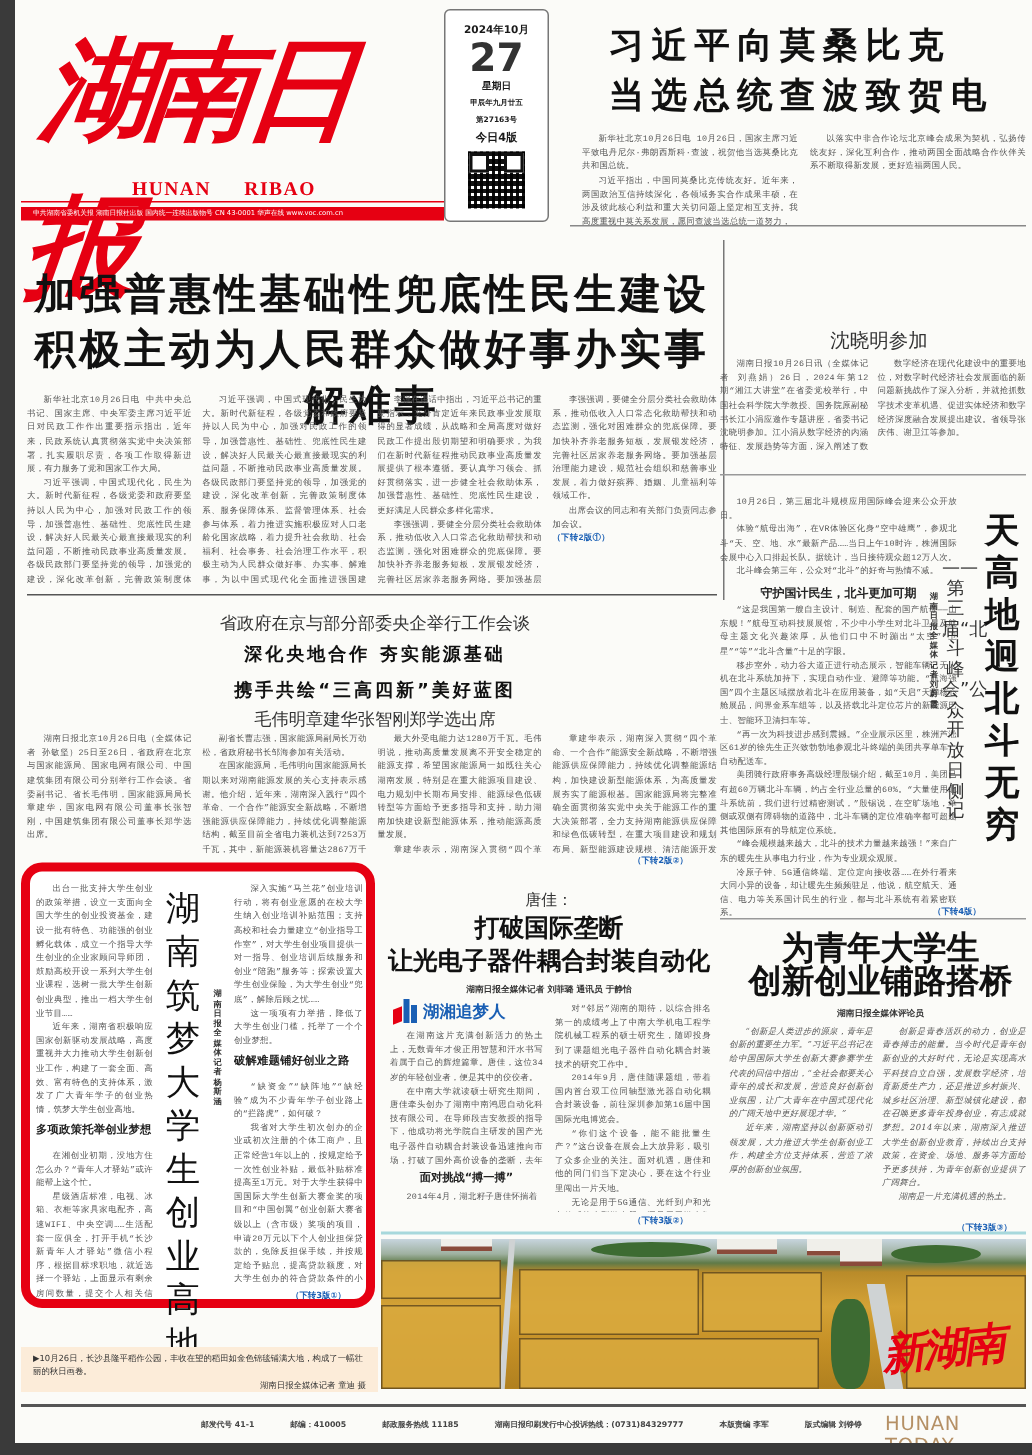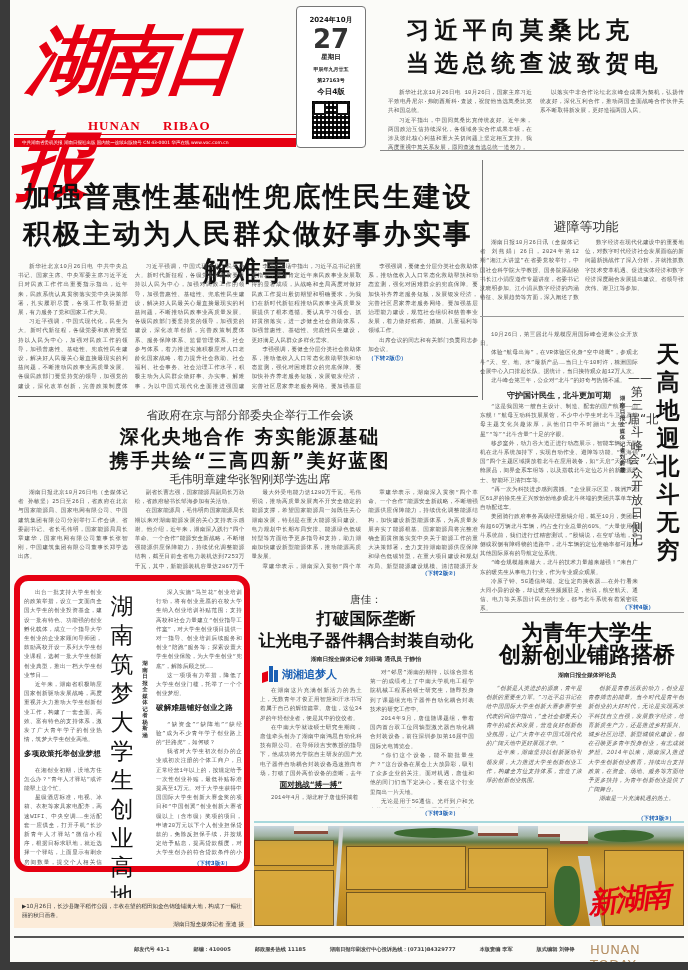--- a/index.html
+++ b/index.html
@@ -51,21 +51,21 @@
   
   .bd-body { left: 470px; top: 330px; width: 158px; }
   .bd-sec { left: 470px; top: 390px; width: 158px; text-align: center; font-size: 8px; font-weight: bold; color: #222; }
   .bd-body2 { left: 470px; top: 402px; width: 158px; }
   .bd-title { left: 640px; top: 340px; width: 36px; font-size: 23px; font-weight: bold; line-height: 28px; text-align: center; color: #111; }
   .bd-sub { left: 618px; top: 372px; width: 18px; font-size: 12px; line-height: 13.5px; text-align: center; color: #333; }
   .bd-author { left: 608px; top: 395px; width: 9px; font-size: 5.5px; line-height: 6.5px; text-align: center; font-weight: bold; color: #333; }
 
   
   .s2-kicker { left: 40px; top: 408px; width: 400px; text-align: center; font-size: 11.5px; color: #333; }
-  .s2-title { left: 20px; top: 424px; width: 440px; text-align: center; font-size: 19px; font-weight: bold; line-height: 24px; letter-spacing: 2px; color: #111; }
+  .s2-title { left: 20px; top: 424px; width: 440px; text-align: center; font-size: 12px; font-weight: bold; line-height: 24px; letter-spacing: 2px; color: #111; }
   .s2-sub { left: 40px; top: 472px; width: 400px; text-align: center; font-size: 11.5px; color: #333; }
   .s2-body { left: 8px; top: 488px; width: 460px; display: flex; gap: 7px; }
   .s2-body .col { flex: 1; }
 
   
   .redbox { left: 4px; top: 575px; width: 236px; height: 297px; border: 6px solid #e60012; border-radius: 14px; background: #fff; }
   .rb-col1 { left: 14px; top: 588px; width: 78px; }
   .rb-title { left: 98px; top: 592px; width: 28px; font-size: 23px; font-weight: normal; line-height: 29px; text-align: center; color: #111; }
   .rb-author { left: 130px; top: 660px; width: 10px; font-size: 5.5px; line-height: 6.5px; font-weight: bold; color: #333; text-align: center; }
   .rb-col2 { left: 146px; top: 588px; width: 86px; }
@@ -74,21 +74,21 @@
   
   .tj-kicker { left: 246px; top: 593px; width: 220px; text-align: center; font-size: 10.5px; color: #333; }
   .tj-title { left: 246px; top: 608px; width: 220px; text-align: center; font-size: 16.5px; font-weight: bold; line-height: 22px; color: #111; }
   .tj-author { left: 246px; top: 655px; width: 220px; text-align: center; font-size: 5.8px; font-weight: bold; color: #333; }
   .tj-logo { left: 252px; top: 666px; display: flex; align-items: center; gap: 4px; }
   .tj-logo .mark { width: 16px; height: 16px; position: relative; }
   .tj-logo .mark span { position: absolute; }
   .tj-logo .lbl { font-size: 11px; font-weight: bold; color: #1a5fb4; }
   .tj-body1 { left: 250px; top: 686px; width: 102px; }
   .tj-body2 { left: 360px; top: 668px; width: 104px; }
-  .tj-sec { left: 250px; top: 780px; width: 102px; text-align: center; font-size: 7.5px; font-weight: bold; color: #222; text-decoration: underline; }
+  .tj-sec { left: 250px; top: 780px; width: 102px; text-align: center; font-size: 7.5px; font-weight: bold; color: #222; }
   .tj-body3 { left: 250px; top: 793px; width: 102px; }
   .teal-line { left: 244px; top: 821px; width: 430px; height: 2px; background: #a7d8dc; }
 
   
   .ed-title { left: 480px; top: 622px; width: 194px; text-align: center; font-size: 22px; font-weight: bold; line-height: 22px; color: #111; }
   .ed-author { left: 480px; top: 671px; width: 194px; text-align: center; font-size: 5.8px; font-weight: bold; color: #333; }
   .ed-body { left: 476px; top: 684px; width: 198px; display: flex; gap: 6px; }
   .ed-body .col { flex: 1; font-family: "DejaVu Serif", serif; font-style: italic; }
 
   
@@ -157,21 +157,21 @@
       </div>
     <div class="col body-text">
         <p>李强在讲话中指出，习近平总书记的重要指示，充分肯定近年来民政事业发展取得的显著成绩，从战略和全局高度对做好民政工作提出殷切期望和明确要求，为我们在新时代新征程推动民政事业高质量发展提供了根本遵循。要认真学习领会、抓好贯彻落实，进一步健全社会救助体系，加强普惠性、基础性、兜底性民生建设，更好满足人民群众多样化需求。</p>
         <p>李强强调，要健全分层分类社会救助体系，推动低收入人口常态化救助帮扶和动态监测，强化对困难群众的兜底保障。要加快补齐养老服务短板，发展银发经济，完善社区居家养老服务网络。要加强基层治理能力建设，规范社会组织和慈善事业发展，着力做好殡葬、婚姻、儿童福利等领域工作。</p>
       </div>
     <div class="col body-text"><p>李强强调，要健全分层分类社会救助体系，推动低收入人口常态化救助帮扶和动态监测，强化对困难群众的兜底保障。要加快补齐养老服务短板，发展银发经济，完善社区居家养老服务网络。要加强基层治理能力建设，规范社会组织和慈善事业发展，着力做好殡葬、婚姻、儿童福利等领域工作。</p><p>出席会议的同志和有关部门负责同志参加会议。</p><span class="cont">（下转2版①）</span></div>
   </div>
   <div class="abs hline" style="left:8px;top:396px;width:460px;"></div>
   <div class="abs vrule" style="left:472px;top:160px;height:240px;"></div>
 
-  <div class="abs rc-sub">避障等功能</div>
+  <div class="abs rc-sub">沈晓明参加</div>
   <div class="abs rc-body" style="height:64px;">
     <div class="col body-text">
         <p>湖南日报10月26日讯（全媒体记者 刘燕娟）26日，2024年第12期“湘江大讲堂”在省委党校举行，中国社会科学院大学教授、国务院原副秘书长江小涓应邀作专题讲座，省委书记沈晓明参加。江小涓从数字经济的内涵特征、发展趋势等方面，深入阐述了数字技术与实体经济深度融合、培育和发展新质生产力的角度阐述了</p>
       </div>
     <div class="col body-text">
         <p>数字经济在现代化建设中的重要地位，对数字时代经济社会发展面临的新问题新挑战作了深入分析，并就抢抓数字技术变革机遇、促进实体经济和数字经济深度融合发展提出建议。省领导张庆伟、谢卫江等参加。</p>
       </div>
   </div>
   <div class="abs hline" style="left:470px;top:316px;width:204px;background:#999;"></div>
 

